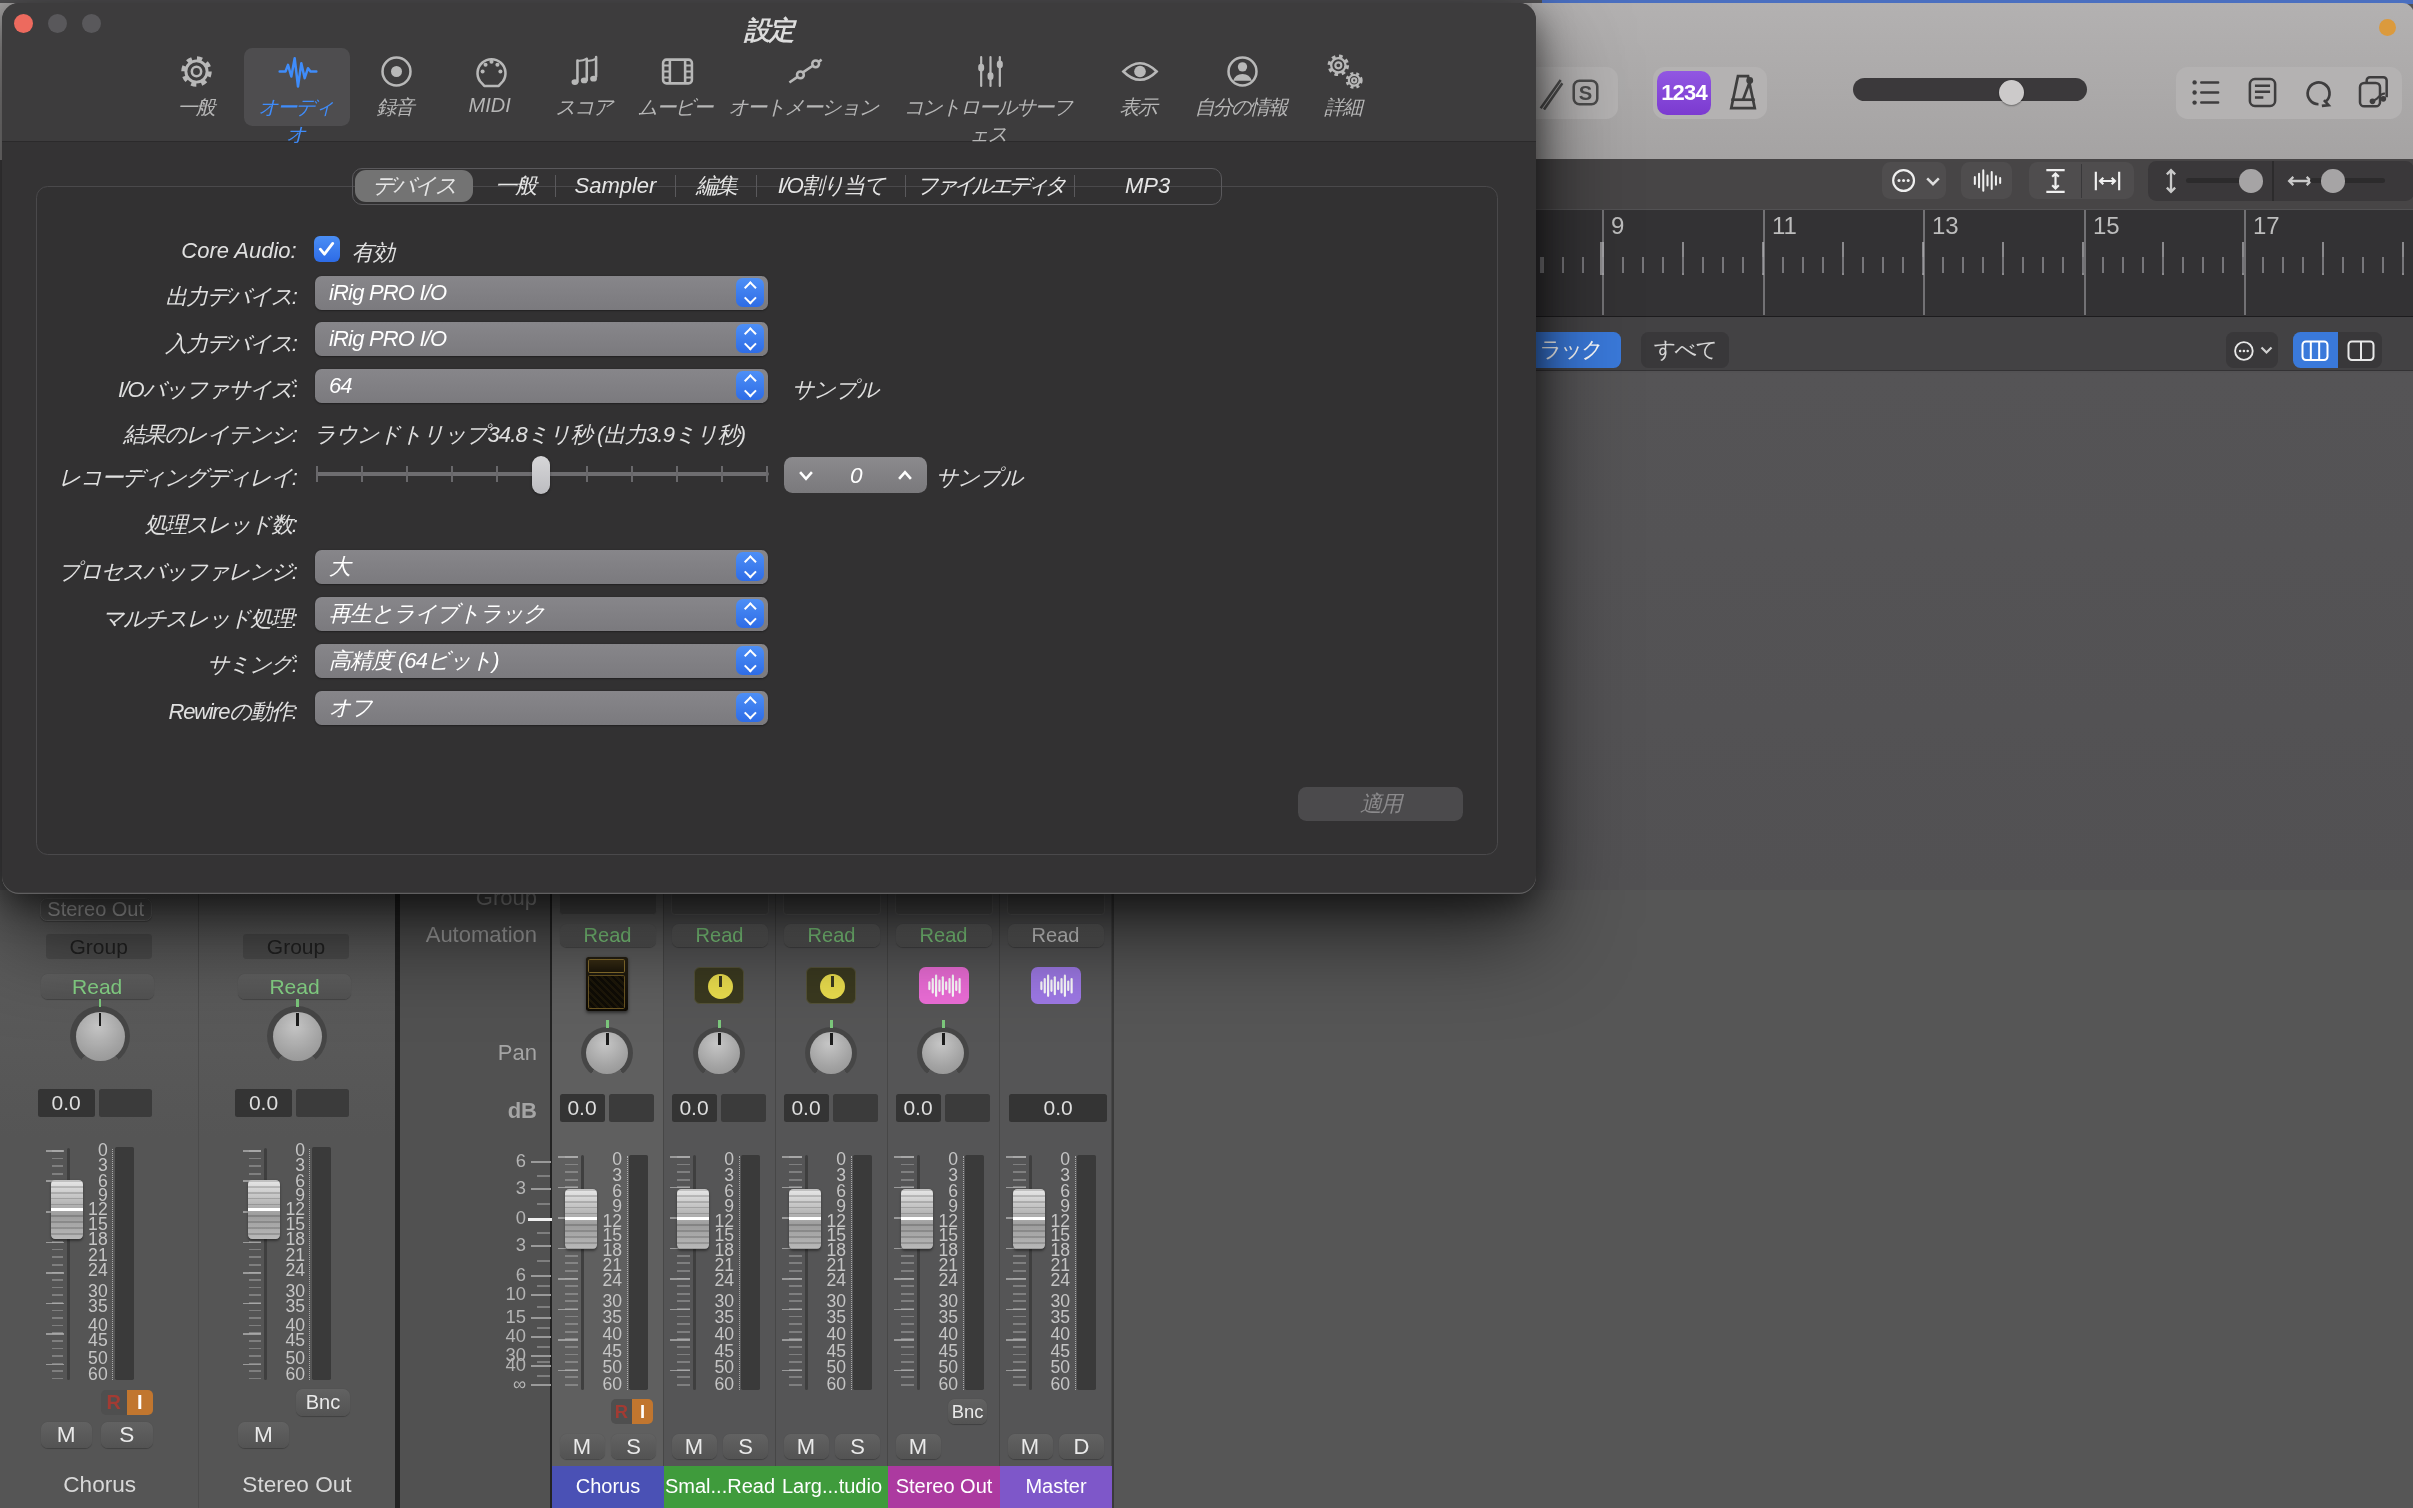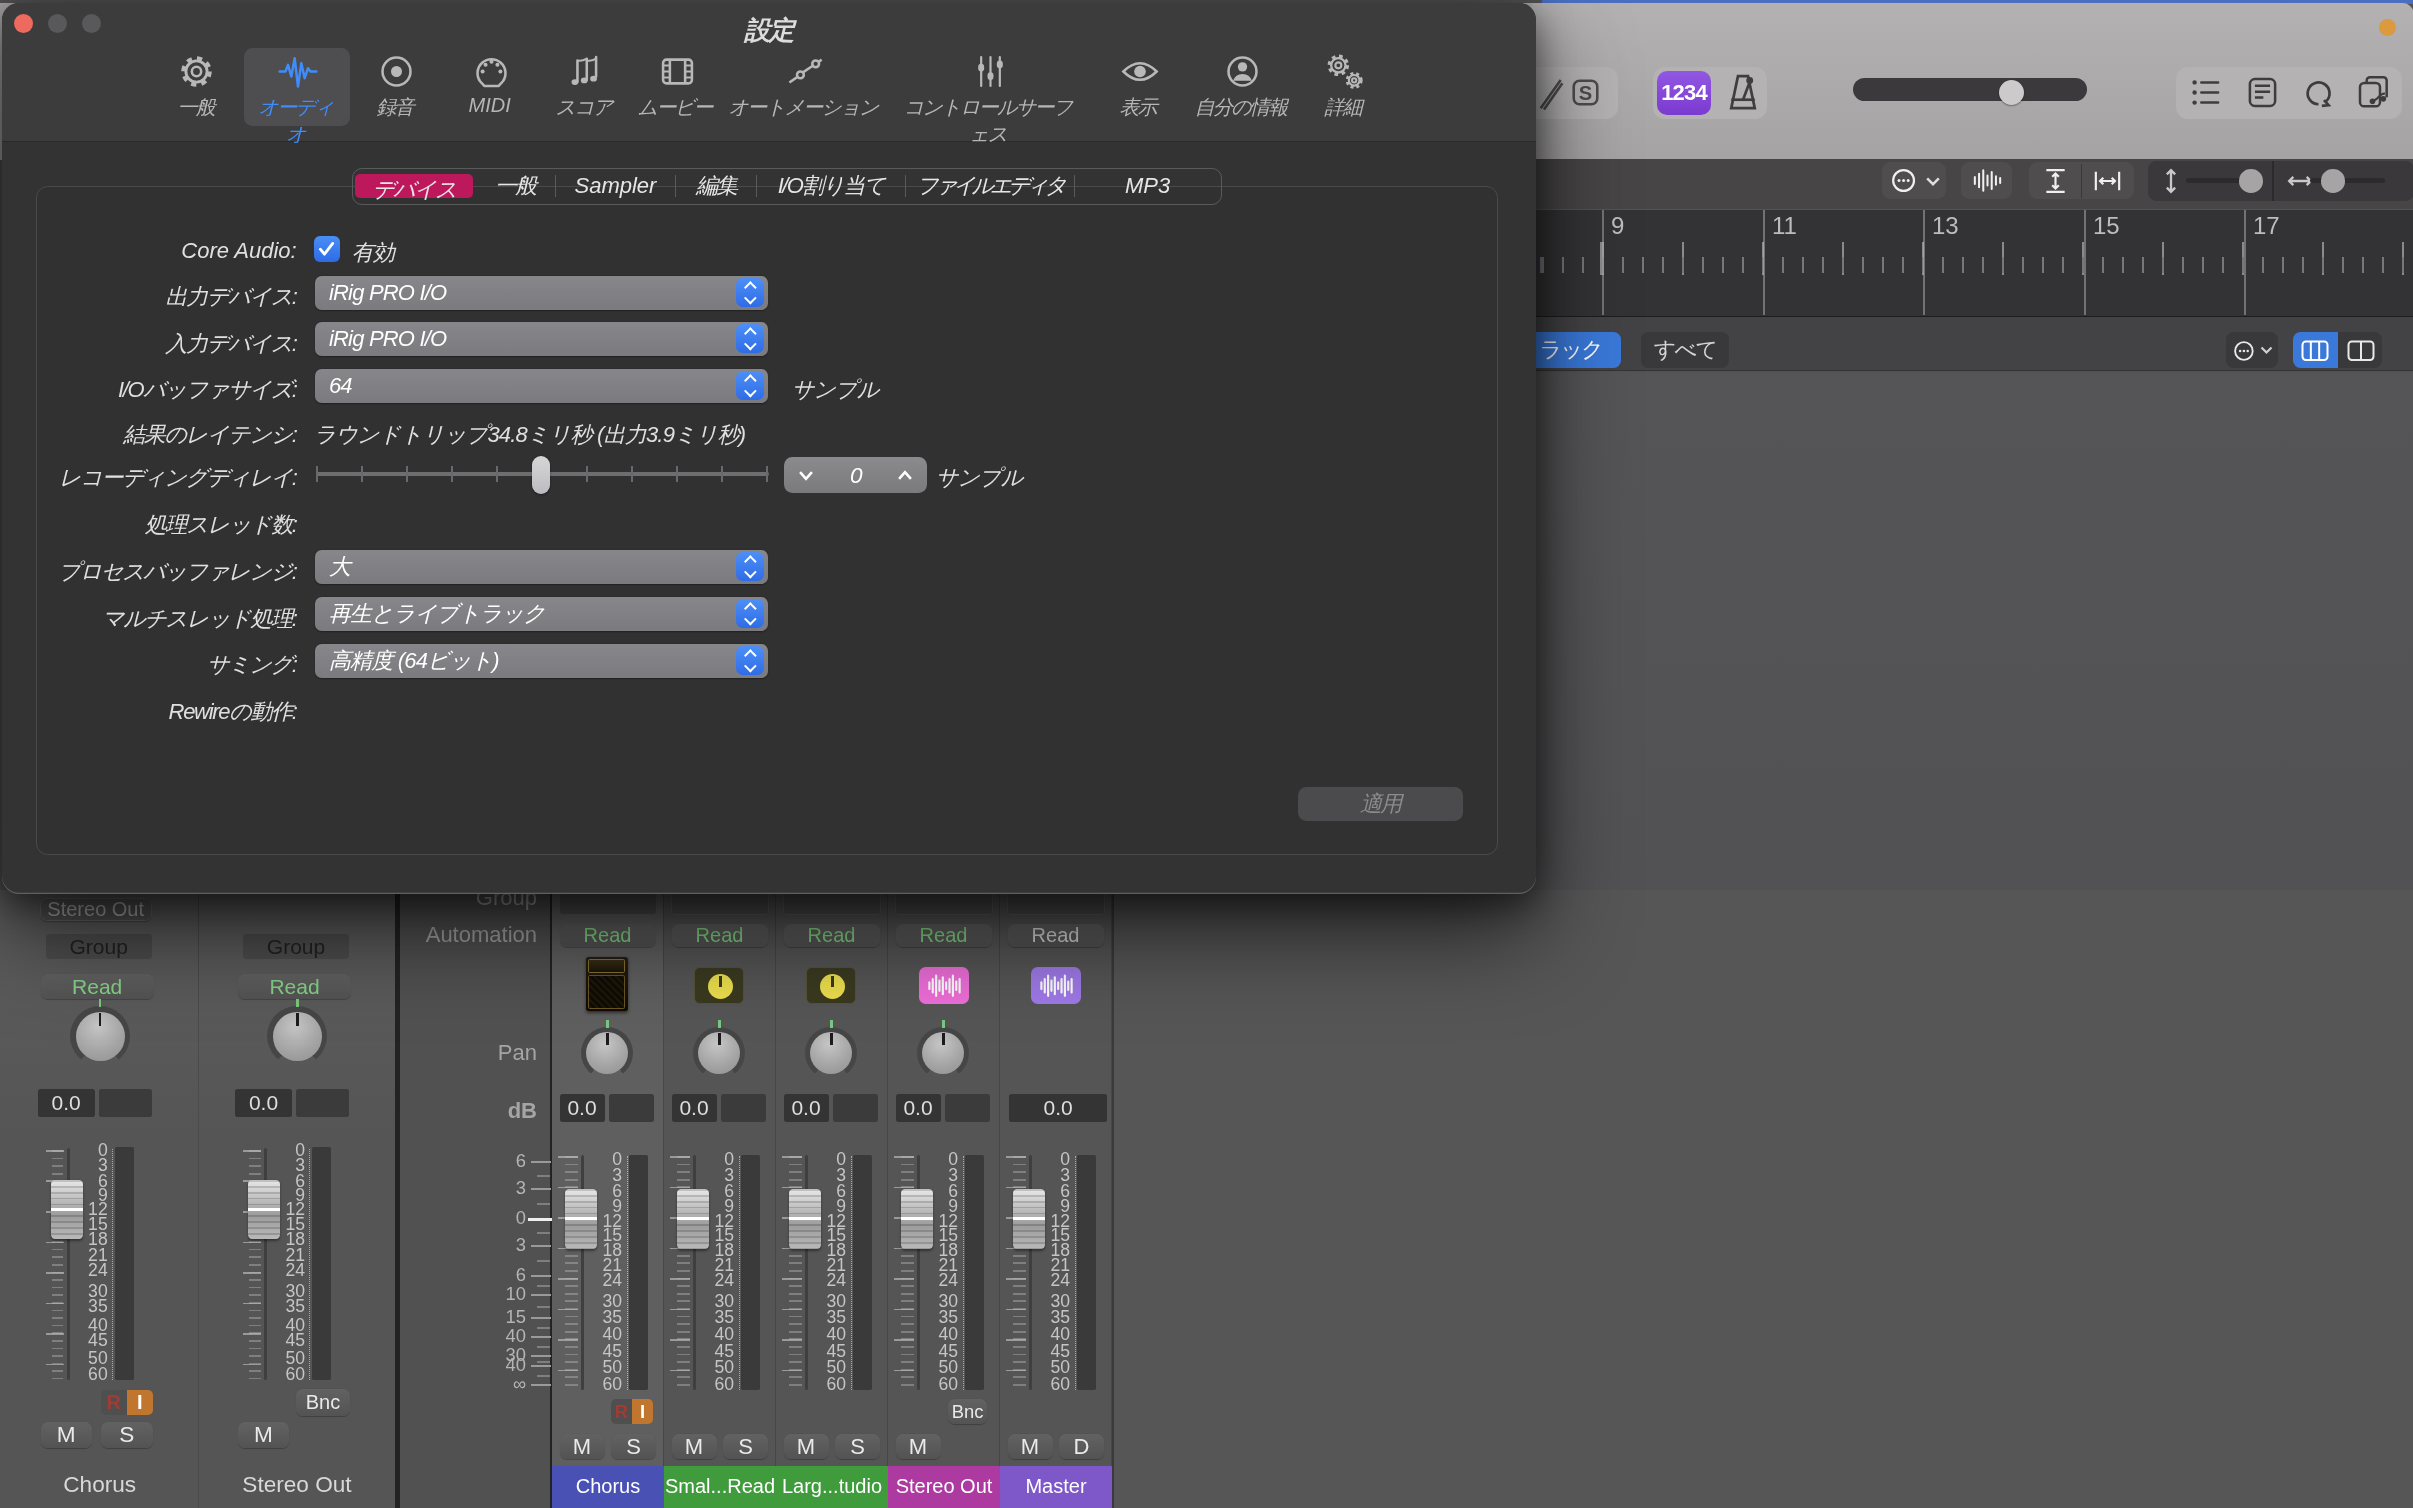--- a/index.html
+++ b/index.html
@@ -41,21 +41,21 @@
 #dlg{left:1.7px;top:2.5px;width:1534px;height:891px;background:#343334;border-radius:17px;
  box-shadow:0 38px 92px rgba(0,0,0,.62),0 10px 34px rgba(0,0,0,.5),inset 0 -1.3px 0 rgba(255,255,255,.22),inset 0 0.8px 0 rgba(255,255,255,.07);font-style:italic;}
 #dtb{left:0;top:0;width:100%;height:139px;background:#3d3c3d;border-radius:17px 17px 0 0;border-bottom:0.8px solid #2b2a2b}
 .tl{top:11.7px;width:19px;height:19px;border-radius:50%}
 .icolab{top:91px;color:#b6b6b6;font-size:20px;text-align:center;letter-spacing:-1.7px}
 .icn{top:49px}
 #selico{left:242px;top:45px;width:106px;height:78px;background:#4e4d4f;border-radius:8.4px}
 #tabbar{left:350px;top:165px;width:870px;height:37px;border:0.8px solid #5a595c;border-radius:10px;display:flex;align-items:center}
 .tab{color:#e6e6e6;font-size:22px;text-align:center;letter-spacing:-1.7px}
 .tabsep{width:0.8px;height:22px;background:#5a595c}
-#seltab{background:#be185d;border-radius:5px;height:24px;line-height:32px;margin:0 2.5px}
+#seltab{background:#737373;border-radius:11px;height:32px;line-height:32px;margin:0 2.5px}
 #panel{left:34px;top:183px;width:1462px;height:669px;background:#323132;border:1.7px solid #4a494b;border-radius:11.7px}
 .flab{color:#e0e0e0;font-size:22px;text-align:right;letter-spacing:-1.3px;right:2117px;width:285px}
 .pop{left:313px;width:453px;height:34px;background:linear-gradient(#87868a,#7b7a7e);border-radius:6.7px;box-shadow:0 0.8px 1.7px rgba(0,0,0,.35);color:#fff;font-size:22px;line-height:34px;padding-left:14.2px;letter-spacing:-0.8px}
 .stp{position:absolute;right:3.4px;top:2.9px;display:block;width:28.5px;height:28.5px;border-radius:6.7px;background:linear-gradient(#4d8ff6,#2e6ce6)}
 .stp:before,.stp:after{content:"";position:absolute;left:10px;width:6.7px;height:6.7px;border-left:2.5px solid #fff;border-top:2.5px solid #fff}
 .stp:before{top:4.2px;transform:rotate(45deg)}
 .stp:after{bottom:4.2px;transform:rotate(225deg)}
 
 .ftxt{color:#e0e0e0;font-size:22px;letter-spacing:-0.8px}
 </style></head><body>
@@ -645,20 +645,21 @@
 <div class="a ftxt" style="left:312px;top:417px">ラウンドトリップ34.8ミリ秒 (出力3.9ミリ秒)</div>
 <div class="a flab" style="left:10px;top:460px">レコーディングディレイ:</div>
 <div class="a flab" style="left:10px;top:507px">処理スレッド数:</div>
 <div class="a flab" style="left:10px;top:554px">プロセスバッファレンジ:</div>
 <div class="a pop" style="top:547px">大<span class="stp"></span></div>
 <div class="a flab" style="left:10px;top:601px">マルチスレッド処理:</div>
 <div class="a pop" style="top:594px">再生とライブトラック<span class="stp"></span></div>
 <div class="a flab" style="left:10px;top:647px">サミング:</div>
 <div class="a pop" style="top:641px">高精度 (64ビット)<span class="stp"></span></div>
 <div class="a flab" style="left:10px;top:694px">Rewireの動作:</div>
+<div class="a pop" style="top:688px">オフ<span class="stp"></span></div>
 
 <div class="a" style="left:314px;top:469px;width:453px;height:4.2px;border-radius:2.5px;background:#6e6d70"></div>
 <div class="a" style="left:314px;top:463px;width:453px;height:16px;background:repeating-linear-gradient(90deg,#69686b 0 1.7px,rgba(0,0,0,0) 1.7px 45px)"></div>
 <div class="a" style="left:530px;top:453px;width:18.4px;height:38px;border-radius:9.2px;background:linear-gradient(#d6d6d8,#bcbcc0);box-shadow:0 0.8px 2.5px rgba(0,0,0,.4)"></div>
 <div class="a" style="left:782px;top:454px;width:143px;height:36px;border-radius:8.4px;background:linear-gradient(#8b8a8d,#7a797c)"></div>
 <svg class="a" style="left:793px;top:464px" width="22" height="17" viewBox="0 0 26 20" fill="none" stroke="#fff" stroke-width="3">
       <path d="M6 6 l7 8 l7 -8"></path>
     </svg>
 <svg class="a" style="left:892px;top:464px" width="22" height="17" viewBox="0 0 26 20" fill="none" stroke="#fff" stroke-width="3">
       <path d="M6 14 l7 -8 l7 8"></path>

